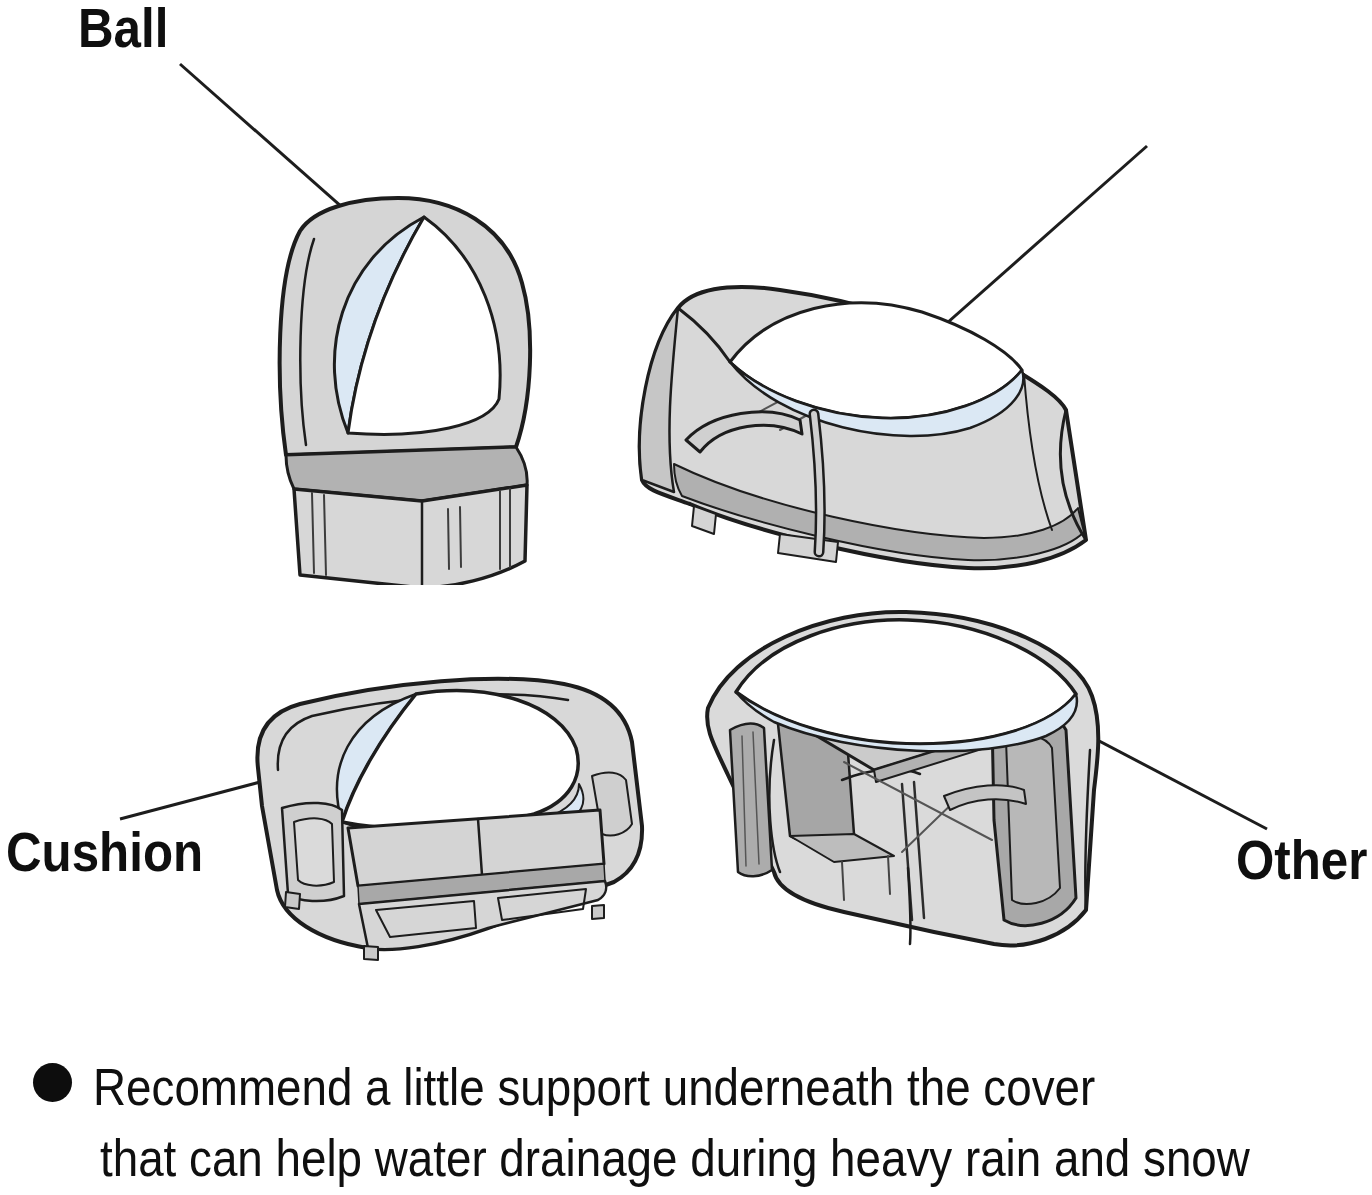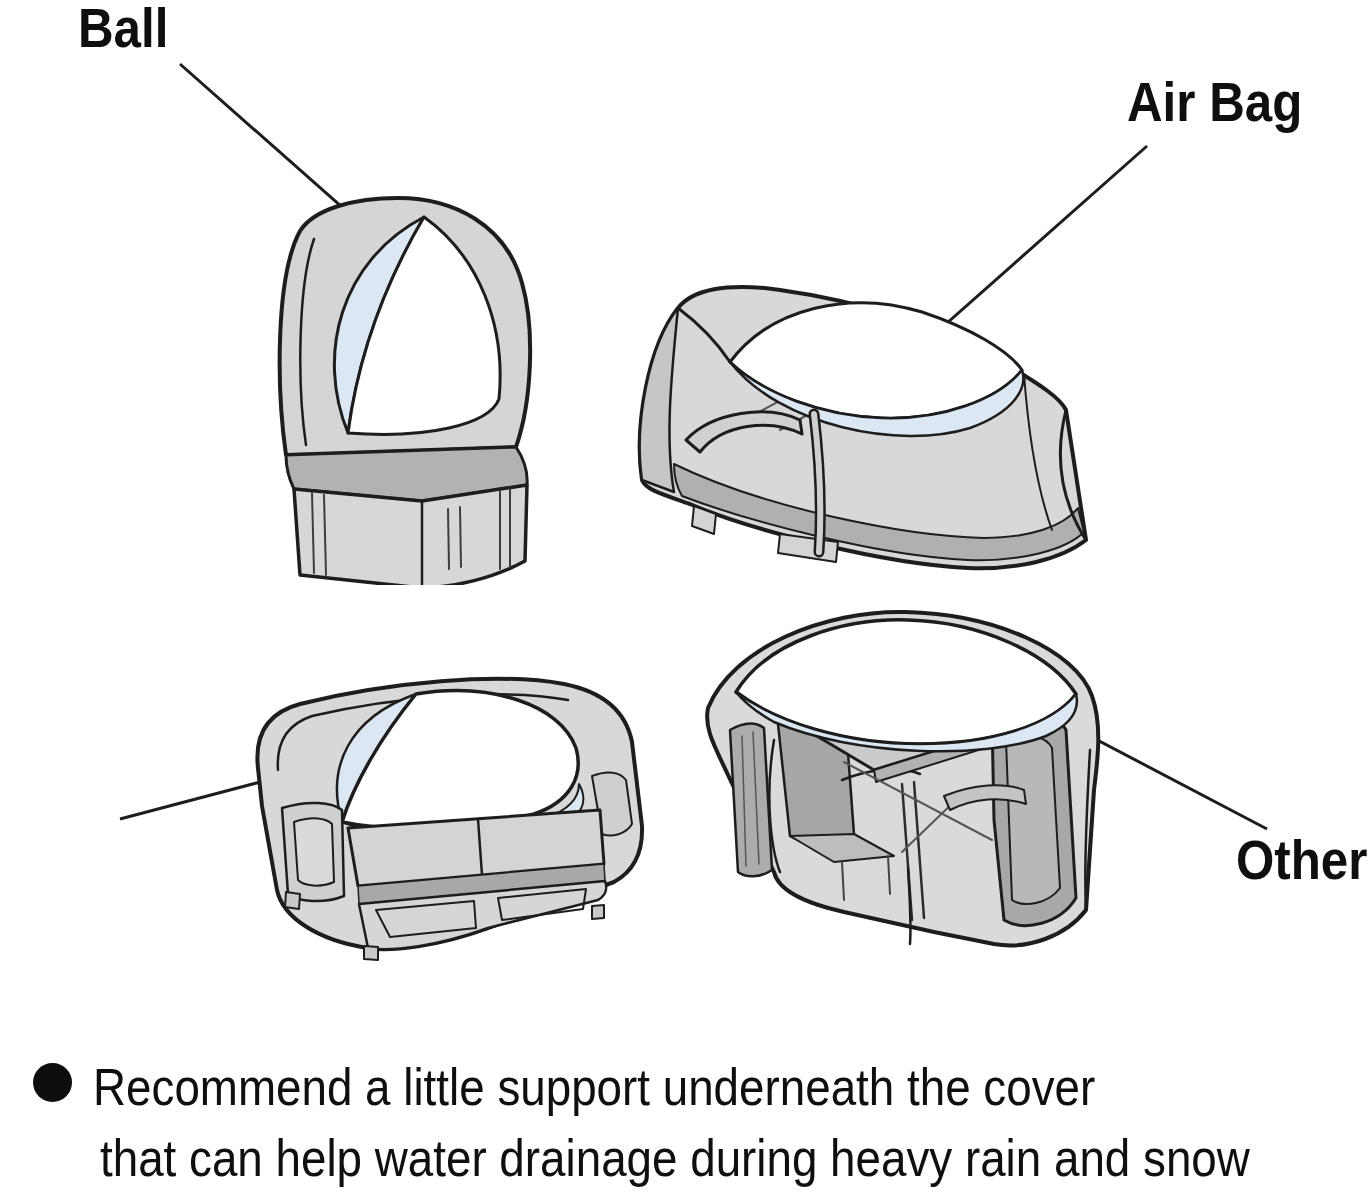--- a/index.html
+++ b/index.html
@@ -115,20 +115,20 @@
       <path d="M252,196 C282,184 312,182 332,190 L334,204 C310,196 282,198 258,210 Z" fill="#c4c4c4" stroke-width="2"></path>
       <path d="M216,268 C218,300 219,330 218,344" fill="none" stroke-width="2.5"></path>
       <path d="M44,92 C76,40 154,18 216,20 C290,22 358,54 384,94 C360,126 298,144 228,144 C152,144 84,122 44,92 Z" fill="#ffffff" stroke-width="3.5"></path>
       <path d="M44,92 C84,122 152,144 228,144 C298,144 358,126 384,94 C388,110 380,124 354,136 C292,160 162,156 82,122 C64,112 52,102 44,92 Z" fill="#dbe8f4" stroke-width="2.5"></path>
       <path d="M82,140 C72,200 80,252 88,272" fill="none" stroke-width="2.5"></path>
       <path d="M398,150 C394,220 392,270 394,308" fill="none" stroke-width="2.5"></path>
     </g>
   </svg>
 
   <div class="label" style="left:78px;top:-4px"><span class="cond">Ball</span></div>
-  <div class="label" style="left:1127px;top:70px"><span class="cond">Air Bag</span></div>
+  <div class="label" style="left:6px;top:820px"><span class="cond">Cushion</span></div>
   <div class="label" style="left:1236px;top:828px"><span class="cond">Other</span></div>
 
   <div class="bullet"></div>
   <div class="note-line" style="left:93px;top:1058px"><span class="cond">Recommend a little support underneath the cover</span></div>
   <div class="note-line" style="left:100px;top:1129px"><span class="cond">that can help water drainage during heavy rain and snow</span></div>
 
 </div>
 
 </body></html>

